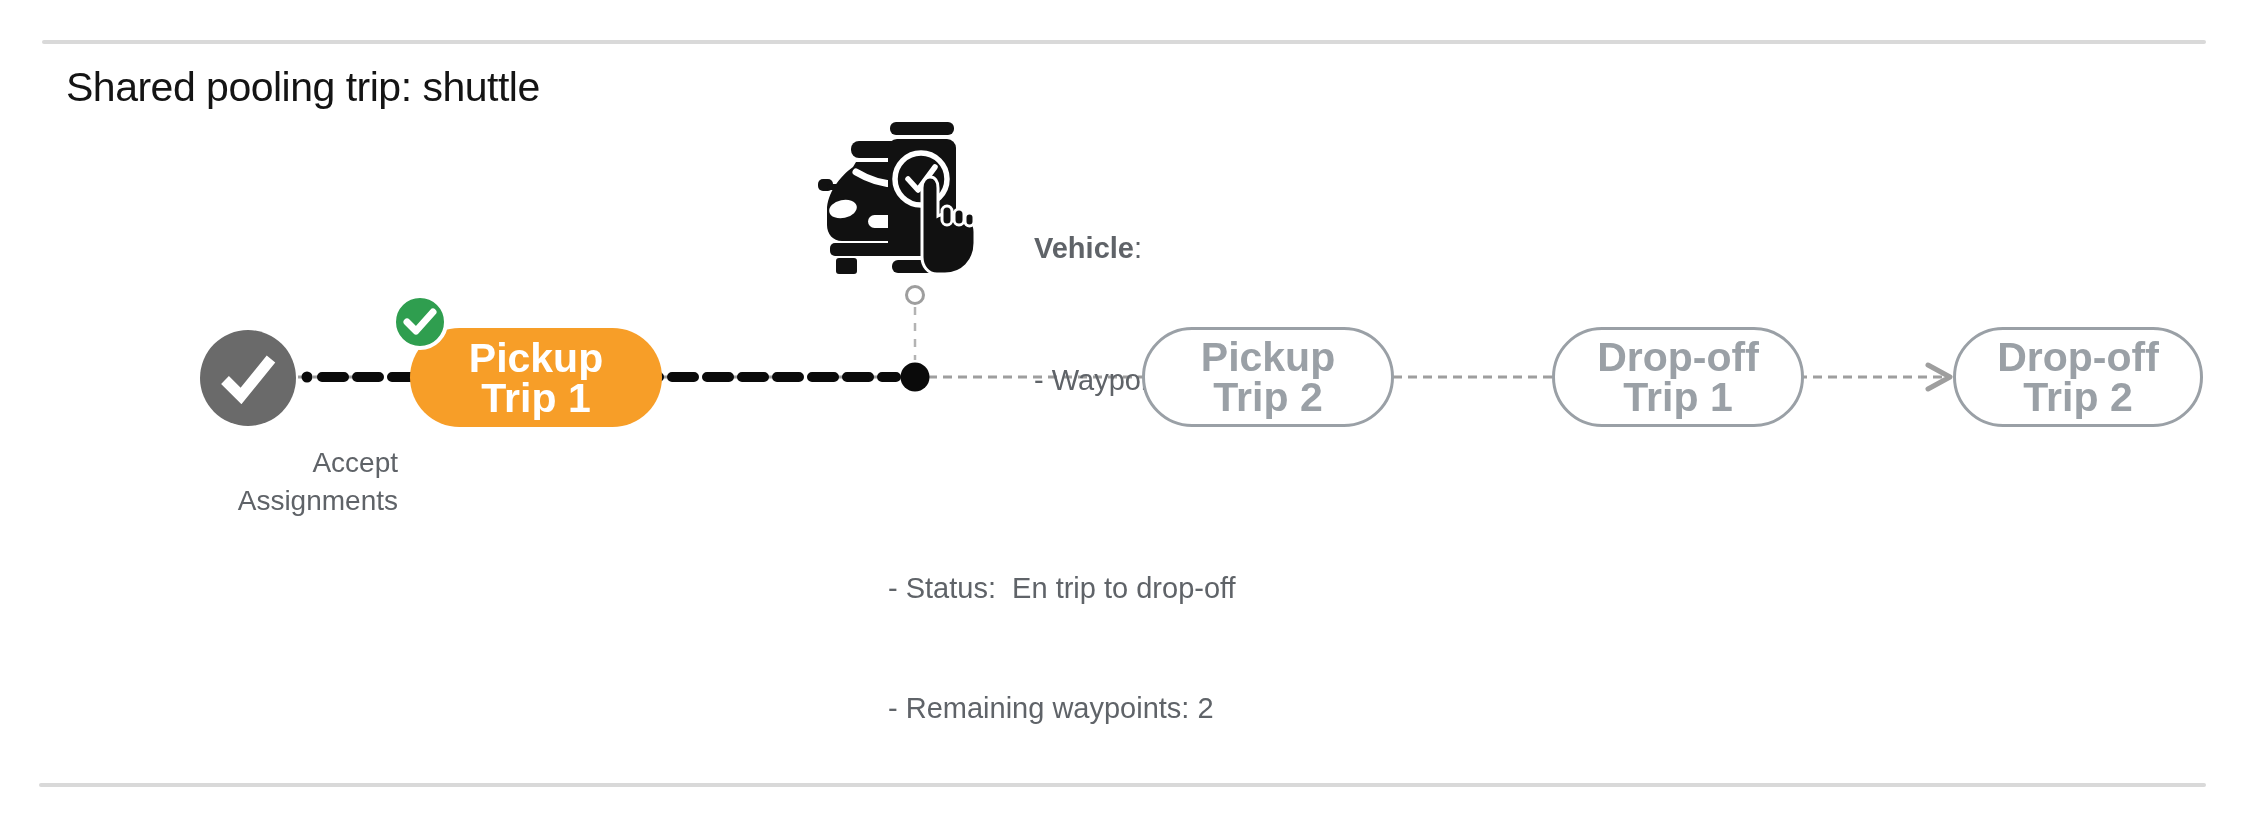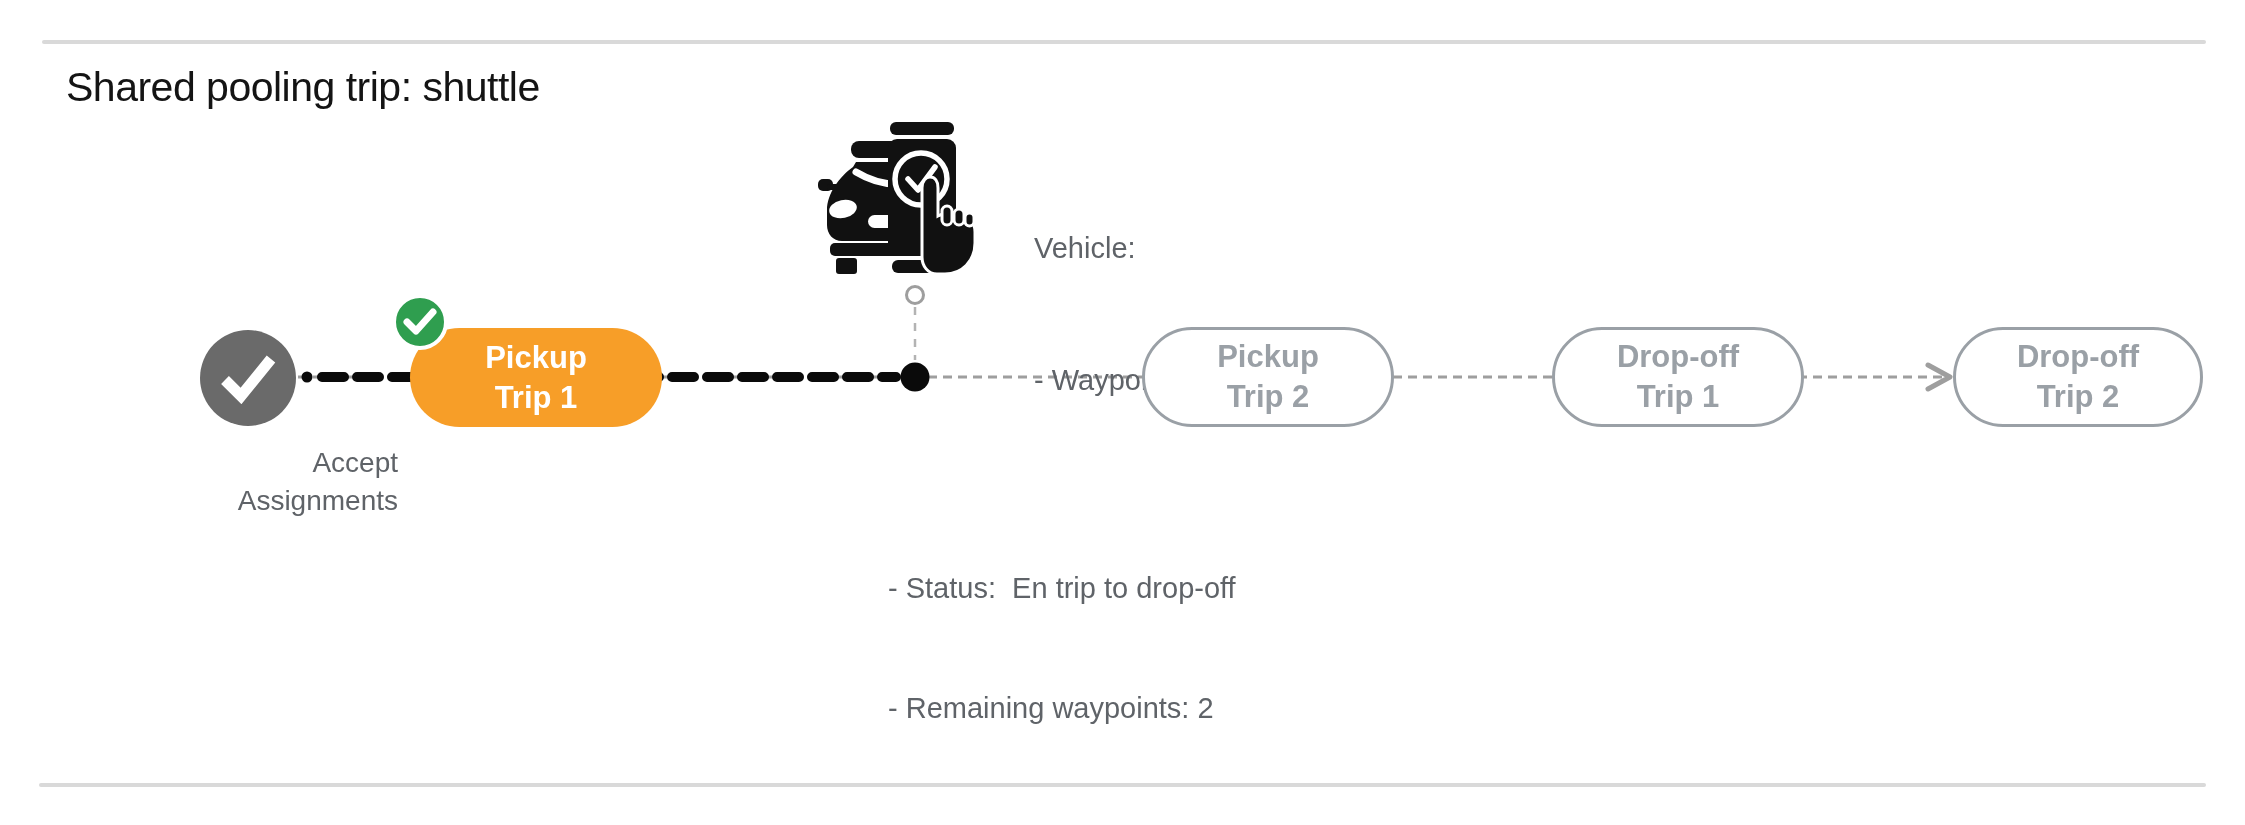--- a/index.html
+++ b/index.html
@@ -39,21 +39,21 @@
 
   .vehicle-info {
     position: absolute;
     left: 1034px; top: 138px;
     font-size: 29px;
     line-height: 44px;
     color: #5f6368;
     z-index: 2;
     white-space: pre-wrap;
   }
-  .vehicle-info b { font-weight: 400; }
+  .vehicle-info b { font-weight: 700; }
 
   .node-circle {
     position: absolute;
     left: 200px; top: 330px;
     width: 96px; height: 96px;
     border-radius: 50%;
     background: #6a6a6a;
     z-index: 2;
     display: flex; align-items: center; justify-content: center;
   }
@@ -69,21 +69,21 @@
     z-index: 2;
   }
 
   .pill {
     position: absolute;
     top: 327px;
     width: 252px; height: 100px;
     border-radius: 52px;
     display: flex; flex-direction: column;
     align-items: center; justify-content: center;
-    font-size: 31px;
+    font-size: 41px;
     font-weight: 700;
     line-height: 40px;
     text-align: left;
     z-index: 2;
     white-space: nowrap;
   }
   .pill.current {
     left: 410px;
     top: 328px; height: 99px;
     background: #f79e28;

